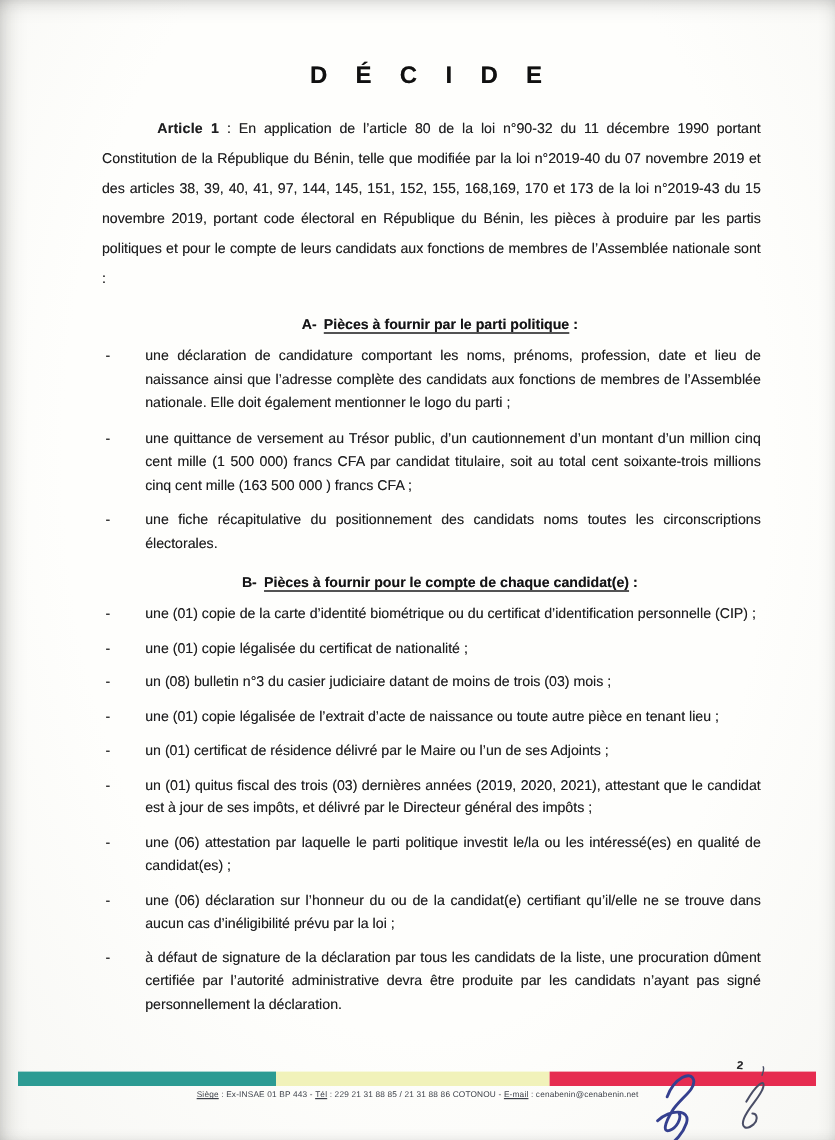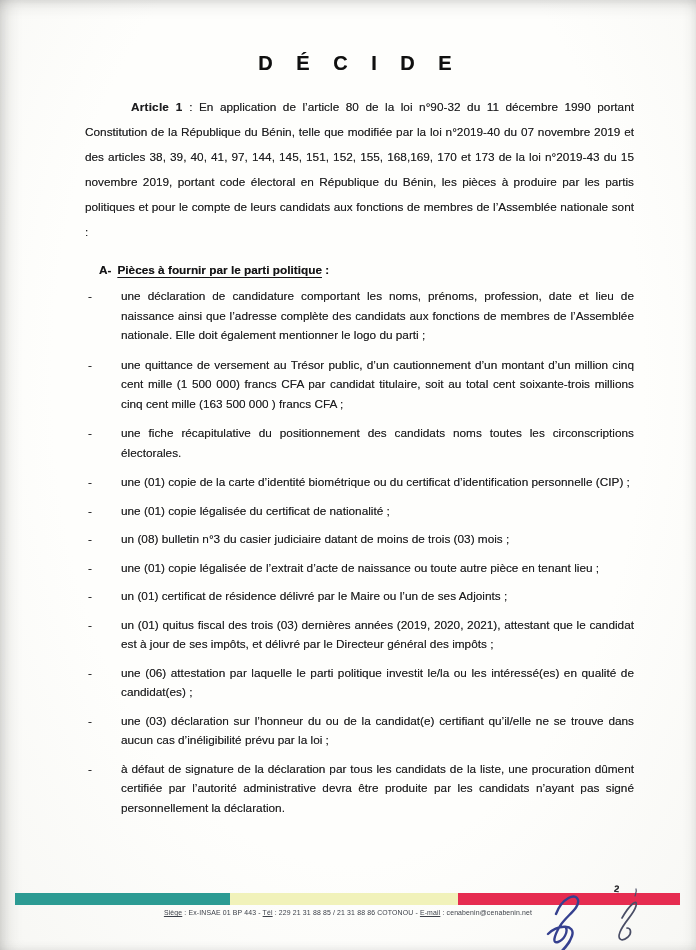--- a/index.html
+++ b/index.html
@@ -16,21 +16,21 @@
     font-size:11.8px; color:#1e1e20;
     text-shadow:0 0 .5px rgba(30,30,30,.55);
   }
   .content { position:absolute; left:85px; right:62px; top:36px; }
   .title {
     font-size:20px; font-weight:bold; letter-spacing:9px;
     text-align:center; margin:16px 0 20px; color:#101010;
   }
   .article { text-align:justify; line-height:25px; text-indent:46px; margin:0 0 18px; }
   .article b { letter-spacing:.2px; }
-  .sec-header { font-weight:bold; margin:15px 0 10px 14px; color:#141416; }
+  .sec-header { font-weight:bold; margin:15px 0 10px 14px; color:#141416;text-align:center; }
   .sec-header .prefix { margin-right:6px; }
   .sec-header .u { text-decoration:underline; text-underline-offset:2.5px; }
   .bitem { display:flex; line-height:19.5px; margin-bottom:9px; }
   .bitem .dash { flex:0 0 33px; padding-left:3px; }
   .bitem .btext { flex:1; text-align:justify; }
   .lista .bitem { margin-bottom:10px; }
   .footer-bar {
     position:absolute; left:15px; top:893px; width:665px; height:12px;
     display:flex; border-radius:1px;
   }
@@ -70,20 +70,21 @@
       <div class="bitem">
         <span class="dash">-</span>
         <span class="btext">une quittance de versement au Trésor public, d’un cautionnement d’un montant d’un million cinq cent mille (1 500 000) francs CFA par candidat titulaire, soit au total cent soixante-trois millions cinq cent mille (163 500 000 ) francs CFA ;</span>
       </div>
       <div class="bitem">
         <span class="dash">-</span>
         <span class="btext">une fiche récapitulative du positionnement des candidats noms toutes les circonscriptions électorales.</span>
       </div>
     </div>
 
+    <div class="sec-header"><span class="prefix">B-</span><span class="u">Pièces à fournir pour le compte de chaque candidat(e)</span><span> :</span></div>
 
     <div class="blist listb">
       <div class="bitem">
         <span class="dash">-</span>
         <span class="btext">une (01) copie de la carte d’identité biométrique ou du certificat d’identification personnelle (CIP) ;</span>
       </div>
       <div class="bitem">
         <span class="dash">-</span>
         <span class="btext">une (01) copie légalisée du certificat de nationalité ;</span>
       </div>
@@ -102,21 +103,21 @@
       <div class="bitem">
         <span class="dash">-</span>
         <span class="btext">un (01) quitus fiscal des trois (03) dernières années (2019, 2020, 2021), attestant que le candidat est à jour de ses impôts, et délivré par le Directeur général des impôts ;</span>
       </div>
       <div class="bitem">
         <span class="dash">-</span>
         <span class="btext">une (06) attestation par laquelle le parti politique investit le/la ou les intéressé(es) en qualité de candidat(es) ;</span>
       </div>
       <div class="bitem">
         <span class="dash">-</span>
-        <span class="btext">une (03) déclaration sur l’honneur du ou de la candidat(e) certifiant qu’il/elle ne se trouve dans aucun cas d’inéligibilité prévu par la loi ;</span>
+        <span class="btext">une (06) déclaration sur l’honneur du ou de la candidat(e) certifiant qu’il/elle ne se trouve dans aucun cas d’inéligibilité prévu par la loi ;</span>
       </div>
       <div class="bitem">
         <span class="dash">-</span>
         <span class="btext">à défaut de signature de la déclaration par tous les candidats de la liste, une procuration dûment certifiée par l’autorité administrative devra être produite par les candidats n’ayant pas signé personnellement la déclaration.</span>
       </div>
     </div>
   </div>
 
   <div class="pagenum">2</div>
 

